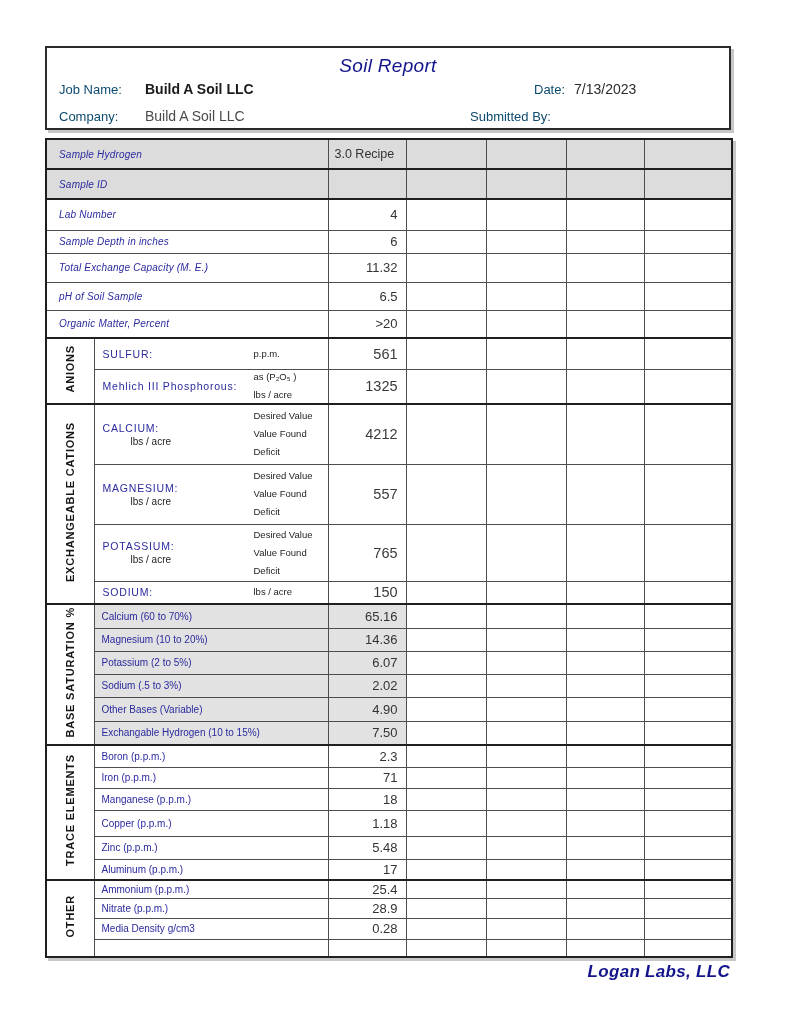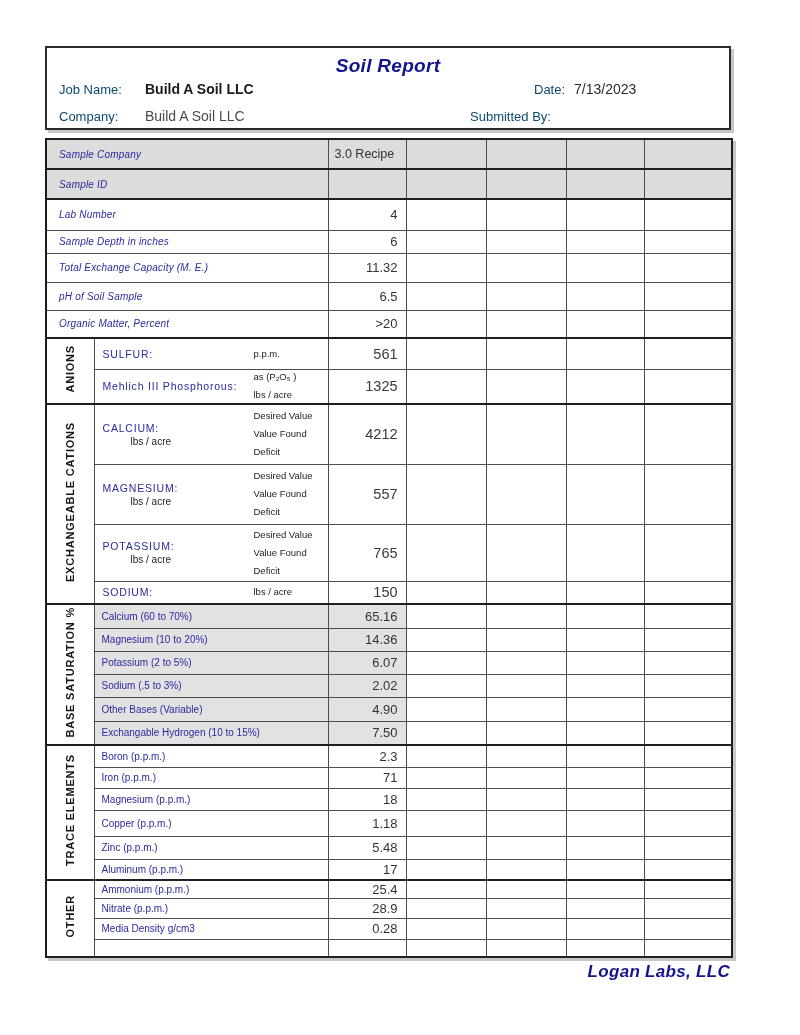--- a/index.html
+++ b/index.html
@@ -12,21 +12,21 @@
   .page { position:absolute; inset:0; background:#fff; overflow:hidden; }
 
   
   .header-box {
     position:absolute; left:45px; top:46px; width:686px; height:84px;
     border:2px solid #2b2b2b; background:#fff;
     box-shadow:3px 3px 0 rgba(130,130,130,.45);
   }
   .title {
     position:absolute; left:0; right:0; top:7px; text-align:center;
-    font-size:19px; font-weight:bold; font-style:italic; color:#14148c;
+    font-size:19px; font-weight:normal; font-style:italic; color:#14148c;
     letter-spacing:.3px;
   }
   .hlabel { color:#0c4a6e; font-size:13px; }
   .job-label      { position:absolute; left:12px;  top:34px; }
   .job-value      { position:absolute; left:98px;  top:33px; font-size:14px; font-weight:bold; color:#1a1a1a; }
   .date-label     { position:absolute; left:487px; top:34px; }
   .date-value     { position:absolute; left:527px; top:33px; font-size:14px; color:#2b2b2b; }
   .company-label  { position:absolute; left:12px;  top:61px; }
   .company-value  { position:absolute; left:98px;  top:60px; font-size:14px; color:#4a4a4a; }
   .submitted-label{ position:absolute; left:423px; top:61px; }
@@ -108,21 +108,21 @@
         <col style="width:234px">
         <col style="width:78px">
       <col style="width:80px">
         <col style="width:80px">
         <col style="width:78px">
         <col style="width:88px">
     </colgroup>
     <tbody id="tb">
         <tr class="thick" style="height: 30px;">
           <td class="lbl info-lbl g1" colspan="2">
-            <span>Sample Company</span>
+            <span>Sample Hydrogen</span>
           </td>
           <td class="val g1 left">3.0 Recipe</td>
           <td class="empty g1"></td>
           <td class="empty g1"></td>
           <td class="empty g1"></td>
           <td class="empty g1"></td>
         </tr>
         <tr class="thick" style="height: 30px;">
           <td class="lbl info-lbl g1" colspan="2">
             <span>Sample ID</span>
@@ -350,21 +350,21 @@
             <span>Iron (p.p.m.)</span>
           </td>
           <td class="val">71</td>
           <td class="empty"></td>
           <td class="empty"></td>
           <td class="empty"></td>
           <td class="empty"></td>
         </tr>
         <tr style="height: 22px;">
           <td class="lbl plain-lbl">
-            <span>Magnesium (p.p.m.)</span>
+            <span>Manganese (p.p.m.)</span>
           </td>
           <td class="val">18</td>
           <td class="empty"></td>
           <td class="empty"></td>
           <td class="empty"></td>
           <td class="empty"></td>
         </tr>
         <tr style="height: 26px;">
           <td class="lbl plain-lbl">
             <span>Copper (p.p.m.)</span>

